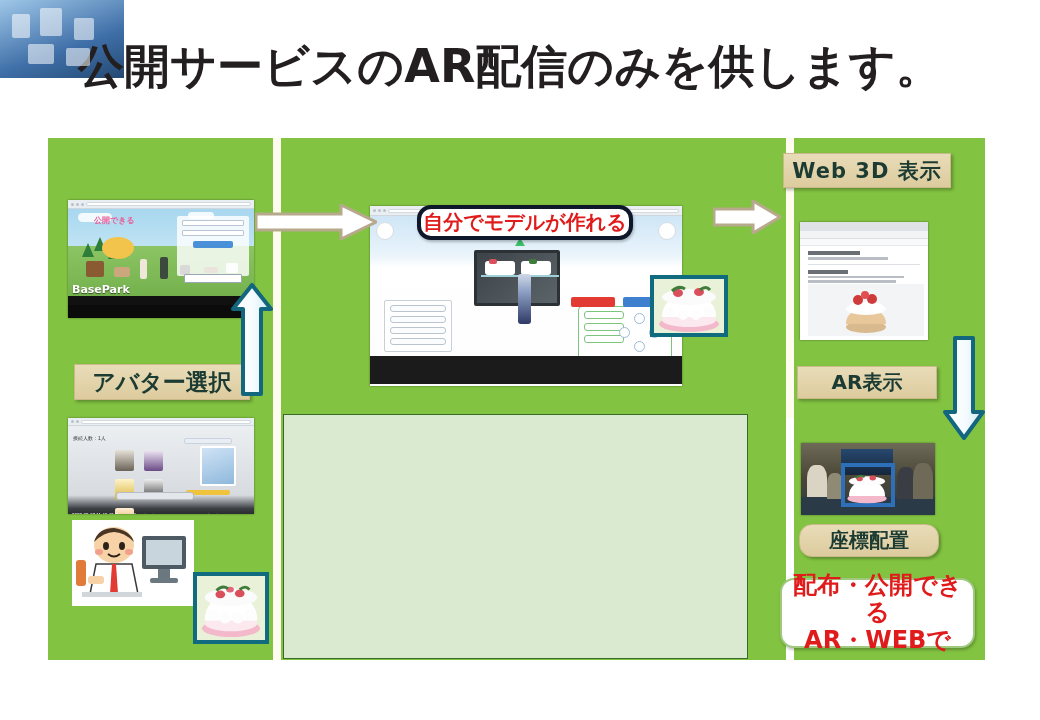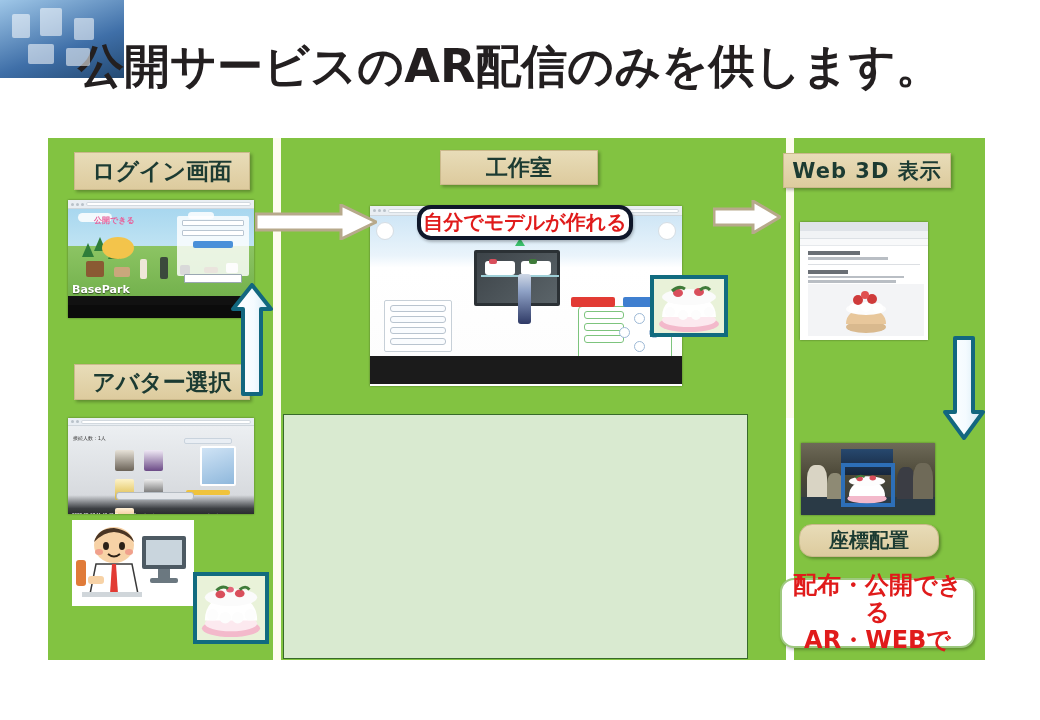--- a/index.html
+++ b/index.html
@@ -193,21 +193,20 @@
 
   <div class="board">
     <div class="col col-left"></div>
     <div class="col col-mid"></div>
     <div class="col col-right"></div>
   </div>
 
   <div class="divider" id="div-1"></div>
   <div class="divider" id="div-2"></div>
 
-  <div class="cap" id="cap-login">ログイン画面</div>
 
   <div class="shot" id="shot-login">
     <div class="browser-bar" style="height:9px">
       <span class="dot"></span>
         <span class="dot"></span>
         <span class="dot"></span>
       <span class="urlbar"></span>
     </div>
     <div class="scene">
       <div class="cloudy" style="left:10px;top:4px;width:34px;height:9px;"></div>
@@ -300,21 +299,20 @@
       <circle cx="42" cy="43" r="6" fill="#fdfdfd"></circle>
         <circle cx="55" cy="40" r="6" fill="#fdfdfd"></circle>
       <ellipse cx="24" cy="19" rx="5" ry="4" fill="#d94f5c"></ellipse>
       <ellipse cx="44" cy="18" rx="5" ry="4" fill="#d94f5c"></ellipse>
       <ellipse cx="34" cy="14" rx="4" ry="3" fill="#e4667a"></ellipse>
       <path d="M20 15 q6 -6 12 -2" stroke="#3f7b3a" stroke-width="3" fill="none"></path>
       <path d="M44 14 q6 -5 10 0" stroke="#3f7b3a" stroke-width="3" fill="none"></path>
     </svg>
   </div>
 
-  <div class="cap" id="cap-atelier">工作室</div>
 
   <div class="shot" id="shot-atelier">
     <div class="browser-bar" style="height:10px">
       <span class="dot"></span>
         <span class="dot"></span>
         <span class="dot"></span>
       <span class="urlbar"></span>
     </div>
     <div class="scene3d">
       <div style="position:absolute;left:6px;top:6px;width:18px;height:18px;border-radius:50%;background:#fff;border:1px solid #d6dde3;"></div>
@@ -399,20 +397,21 @@
           <circle cx="50" cy="23" r="5" fill="#ffffff"></circle>
           <circle cx="62" cy="24" r="5" fill="#ffffff"></circle>
           <ellipse cx="42" cy="16" rx="5" ry="5" fill="#cf3b3b"></ellipse>
           <ellipse cx="56" cy="15" rx="5" ry="5" fill="#cf3b3b"></ellipse>
           <ellipse cx="49" cy="11" rx="4" ry="4" fill="#e05050"></ellipse>
         </svg>
       </div>
     </div>
   </div>
 
+  <div class="cap" id="cap-ardisp">AR表示</div>
 
   <div class="shot" id="shot-arphoto">
     <div class="arscreen"></div>
     <div class="tablep"></div>
     <div class="person" style="left:6px;top:22px;width:20px;height:32px;background:#d9d4c4;"></div>
     <div class="person" style="left:26px;top:30px;width:16px;height:26px;background:#8e8a74;"></div>
     <div class="person" style="left:96px;top:24px;width:18px;height:32px;background:#3b3d44;"></div>
     <div class="person" style="left:112px;top:20px;width:20px;height:36px;background:#6f6a58;"></div>
     <div class="arframe">
       <svg viewBox="0 0 54 44" width="100%" height="100%" style="position:absolute;left:-1px;top:2px;">

